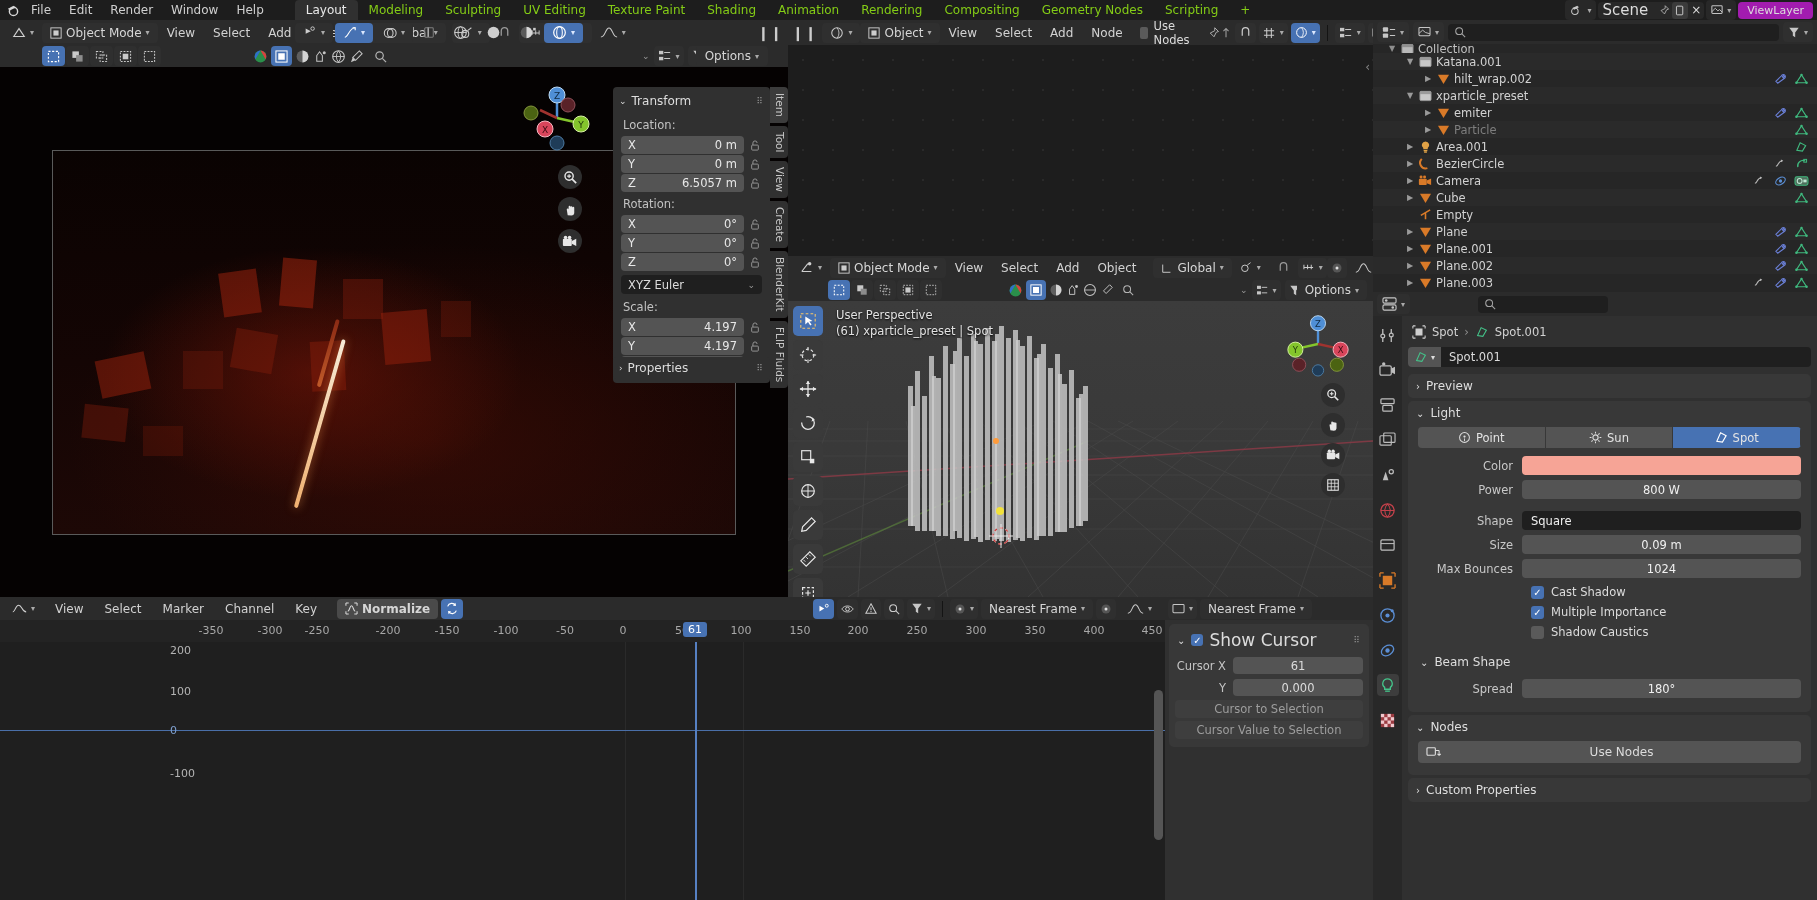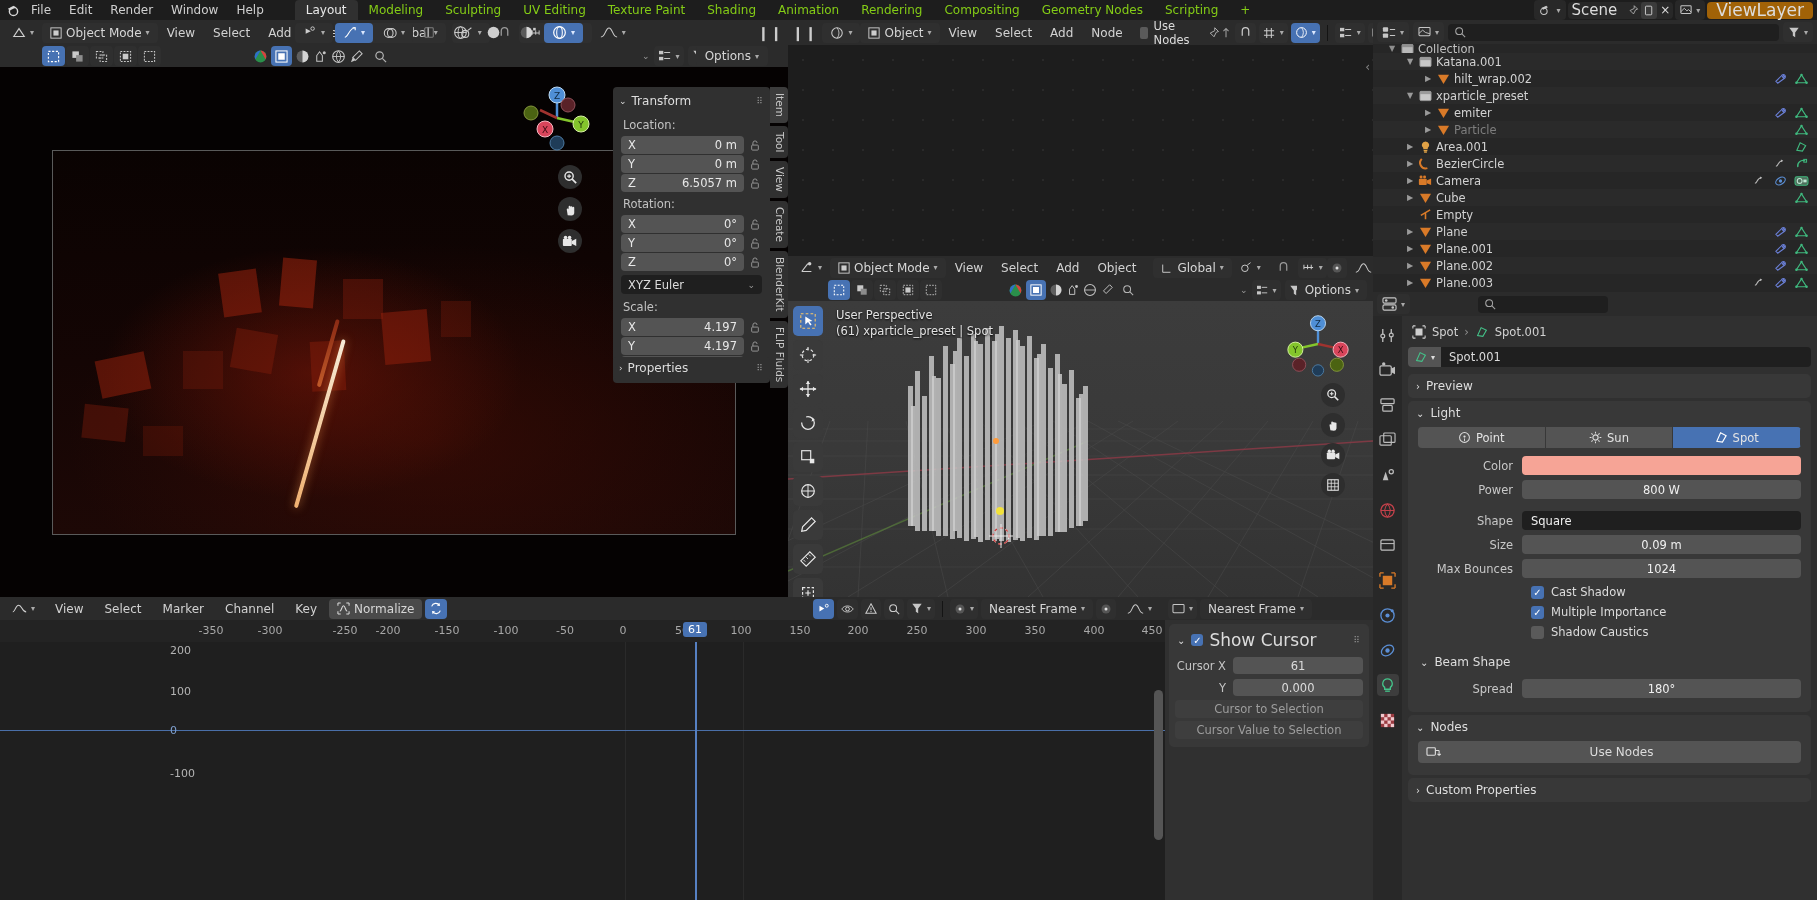--- a/index.html
+++ b/index.html
@@ -221,21 +221,21 @@
         </span>
         <span class="pin">×</span>
       </span>
       <span class="btn" style="background:#282828;padding:0 5px;">
         <svg width="12" height="12" viewBox="0 0 14 14">
             <rect x="1" y="2" width="12" height="9" rx="1" fill="none" stroke="#c4c4c4" stroke-width="1.2"></rect>
             <path d="M1 9 L5 5 L8 8 L10 6.5 L13 9.5" fill="none" stroke="#c4c4c4" stroke-width="1.1"></path>
           </svg>
         <span style="font-size:8px;color:#aaa;">▾</span>
       </span>
-      <span style="background:#a16207;border-radius:4px;height:17px;display:flex;align-items:center;padding:0 9px;font-size:17px;">ViewLayer</span>
+      <span style="background:#a21caf;border-radius:4px;height:17px;display:flex;align-items:center;padding:0 9px;font-size:11px;">ViewLayer</span>
     </div>
   </div>
 
   <div id="vpL">
 
     <div class="hdr1">
       <span class="btn flat">
         <svg width="14" height="14" viewBox="0 0 16 16">
             <path d="M2 12 L8 3 L14 12 Z" fill="none" stroke="#cfcfcf" stroke-width="1.3"></path>
           </svg>
@@ -1709,21 +1709,21 @@
         <svg width="15" height="13" viewBox="0 0 18 14">
             <path d="M1 11 C4 11 4 3 8 3 C12 3 12 11 17 11" fill="none" stroke="#cfcfcf" stroke-width="1.3"></path>
           </svg>
         <span style="font-size:8px;color:#aaa;">▾</span>
       </span>
       <span class="menu">View</span>
       <span class="menu">Select</span>
       <span class="menu">Marker</span>
       <span class="menu">Channel</span>
       <span class="menu">Key</span>
-      <span class="btn" style="margin-left:0;background:#4a4a4a;">
+      <span class="btn" style="margin-left:8px;background:#4a4a4a;font-weight:bold;">
         <svg width="13" height="13" viewBox="0 0 14 14">
             <path d="M1 1 h3 M1 1 v3 M13 1 h-3 M13 1 v3 M1 13 h3 M1 13 v-3 M13 13 h-3 M13 13 v-3" stroke="#ddd" stroke-width="1.1"></path>
             <path d="M3 10 C5 10 5 4 7 4 C9 4 9 10 11 10" fill="none" stroke="#ddd" stroke-width="1.1"></path>
           </svg>
         <span>Normalize</span>
       </span>
       <span class="btn" style="background:#4772b3;padding:0 4px;">
         <svg width="14" height="13" viewBox="0 0 16 15">
             <path d="M3 5 a5 5 0 0 1 9 -1 M13 10 a5 5 0 0 1 -9 1" fill="none" stroke="#fff" stroke-width="1.3"></path>
             <path d="M12 1 L12.5 4.5 L9 4" fill="#fff"></path>
@@ -1792,21 +1792,21 @@
     <div class="chanpane">
       <div style="display:flex;align-items:center;height:22px;padding:0 4px;gap:5px;">
         <span style="flex:1;"></span>
         <span class="btn" style="padding:0 6px;">↔</span>
       </div>
     </div>
 
     <div class="ruler">
       <span class="tick" style="left:211px;">-350</span>
       <span class="tick" style="left:270px;">-300</span>
-      <span class="tick" style="left:345px;">-250</span>
+      <span class="tick" style="left:317px;">-250</span>
       <span class="tick" style="left:388px;">-200</span>
       <span class="tick" style="left:447px;">-150</span>
       <span class="tick" style="left:506px;">-100</span>
       <span class="tick" style="left:565px;">-50</span>
       <span class="tick" style="left:623px;">0</span>
       <span class="tick" style="left:682px;">50</span>
       <span class="tick" style="left:741px;">100</span>
       <span class="tick" style="left:800px;">150</span>
       <span class="tick" style="left:858px;">200</span>
       <span class="tick" style="left:917px;">250</span>

